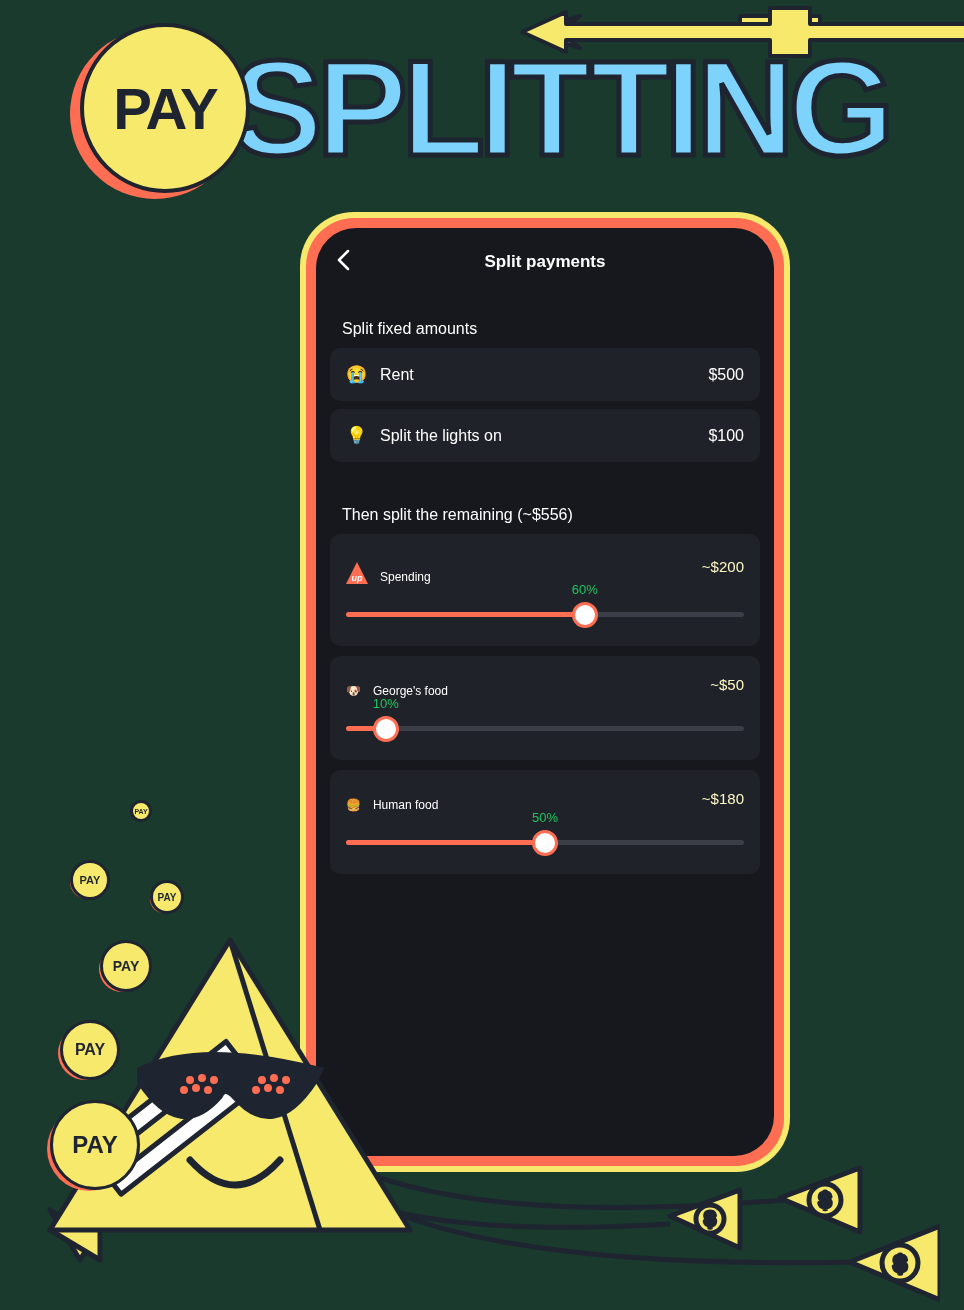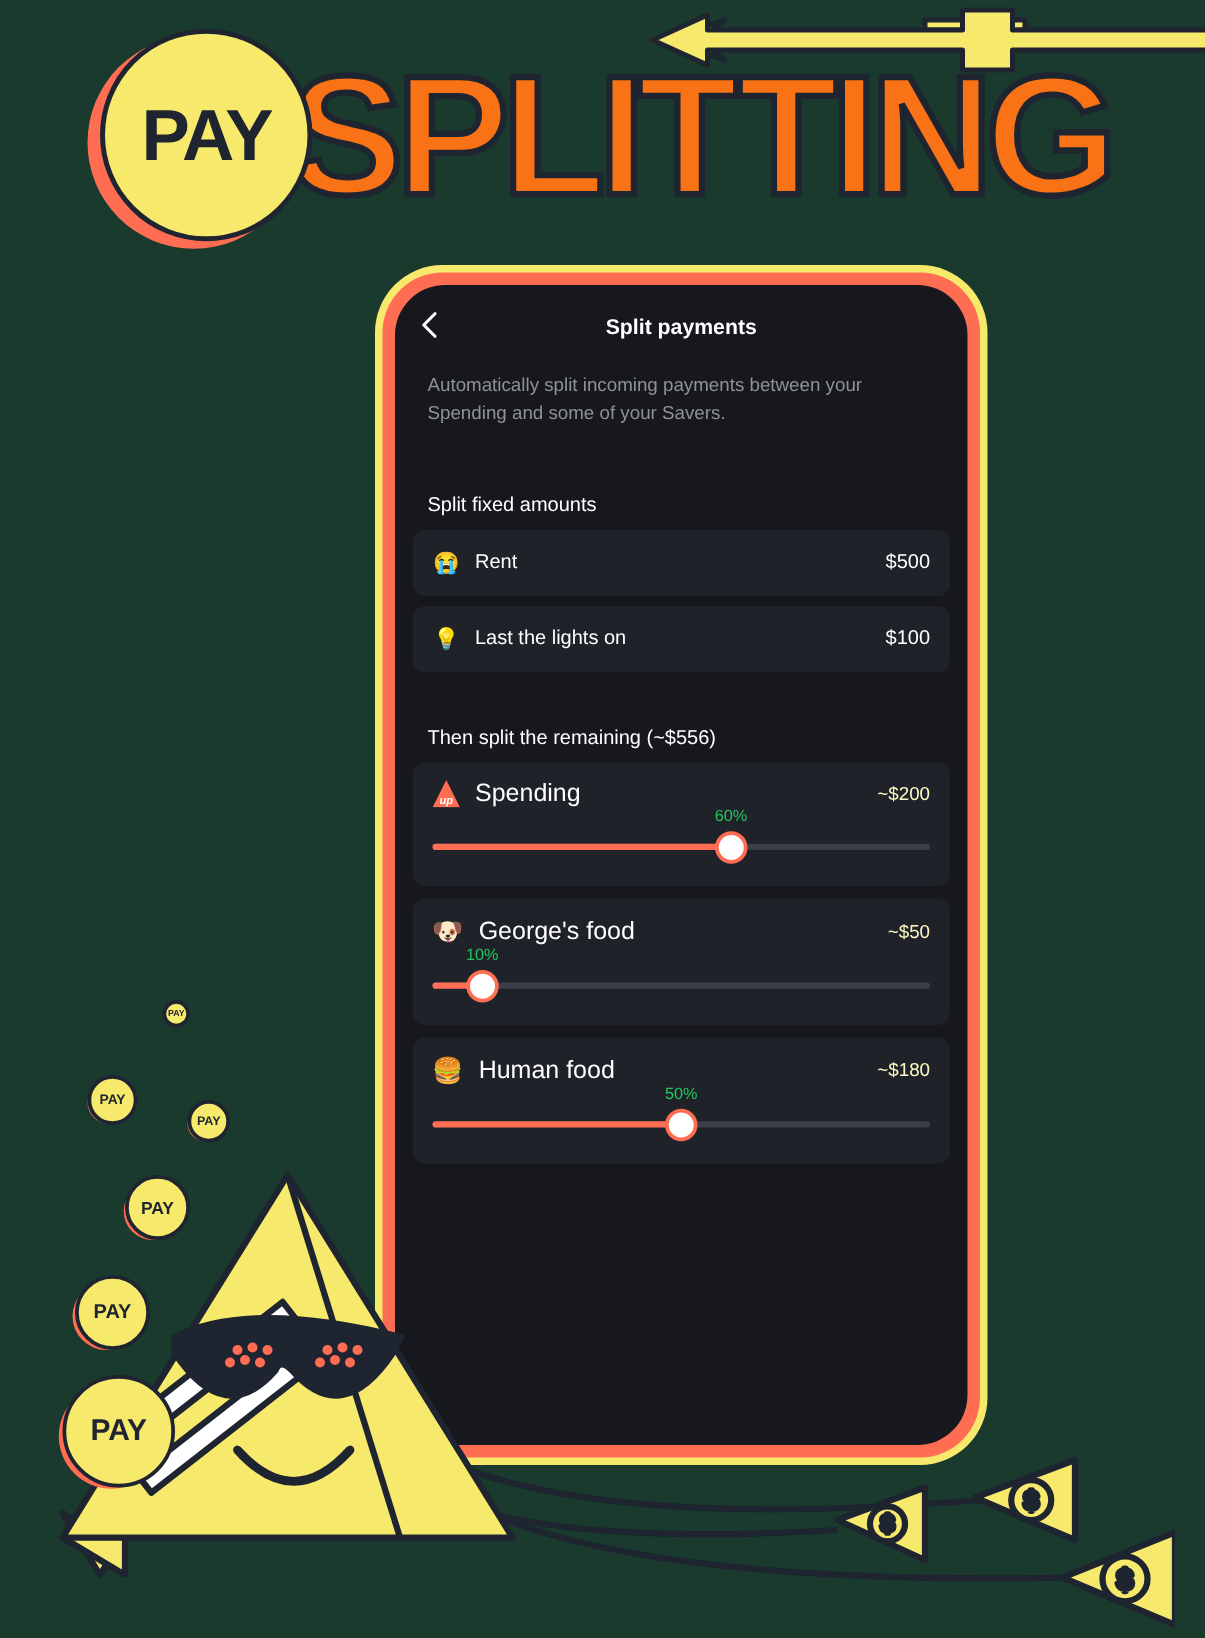--- a/index.html
+++ b/index.html
@@ -41,21 +41,21 @@
   .pay-coin .face span {
     font-weight: 900;
     font-size: 58px;
     color: #1e2430;
     letter-spacing: -2px;
   }
   .splitting-word {
     font-weight: 900;
     font-size: 136px;
     letter-spacing: -6px;
-    color: #f97316;
+    color: #7dd3fc;
     -webkit-text-stroke: 5px #1e2430;
     margin-left: -18px;
     line-height: 1;
   }
   .split-arrows {
     position: absolute;
     top: -14px; left: 440px;
     width: 520px; height: 56px;
   }
 
@@ -162,21 +162,21 @@
     margin: 0 14px 10px;
     background: #1f2229;
     border-radius: 10px;
     padding: 14px 16px 20px;
     color: #fff;
   }
   .slider-row .top {
     display: flex; align-items: center; justify-content: space-between;
     margin-bottom: 12px;
   }
-  .slider-row .left { display: flex; align-items: center; gap: 12px; font-size: 20px; }
+  .slider-row .left { display: flex; align-items: flex-end; gap: 12px; font-size: 12px; margin-top: 14px; }
   .slider-row .approx { color: #fef9c3; font-size: 15px; }
   .slider-wrap { position: relative; height: 30px; margin-top: 6px; }
   .pct {
     position: absolute; top: -14px;
     color: #22c55e; font-size: 13px; font-weight: 400;
     transform: translateX(-50%);
   }
   .track {
     position: absolute; left: 0; right: 0; top: 16px;
     height: 5px; background: #3b3e46; border-radius: 3px;
@@ -249,36 +249,35 @@
 
       <div class="nav">
         <div class="back">
           <svg width="14" height="22" viewBox="0 0 14 22">
             <path d="M12 2 L3 11 L12 20" stroke="#fff" stroke-width="2.5" fill="none" stroke-linecap="round" stroke-linejoin="round"></path>
           </svg>
         </div>
         <div class="title">Split payments</div>
       </div>
 
-      <div class="desc">Automatically split incoming payments between your Spending and some of your Savers.</div>
 
 
       <div class="section-title">Split fixed amounts</div>
       <div id="fixed-list">
           <div class="row">
             <div class="left">
               <span class="emoji">😭</span>
               <span>Rent</span>
             </div>
             <div class="val">$500</div>
           </div>
           <div class="row">
             <div class="left">
               <span class="emoji">💡</span>
-              <span>Last the lights on</span>
+              <span>Split the lights on</span>
             </div>
             <div class="val">$100</div>
           </div>
         </div>
 
       <div class="section-title">Then split the remaining (~$556)</div>
       <div id="remaining-list">
           <div class="slider-row">
             <div class="top">
               <div class="left">

